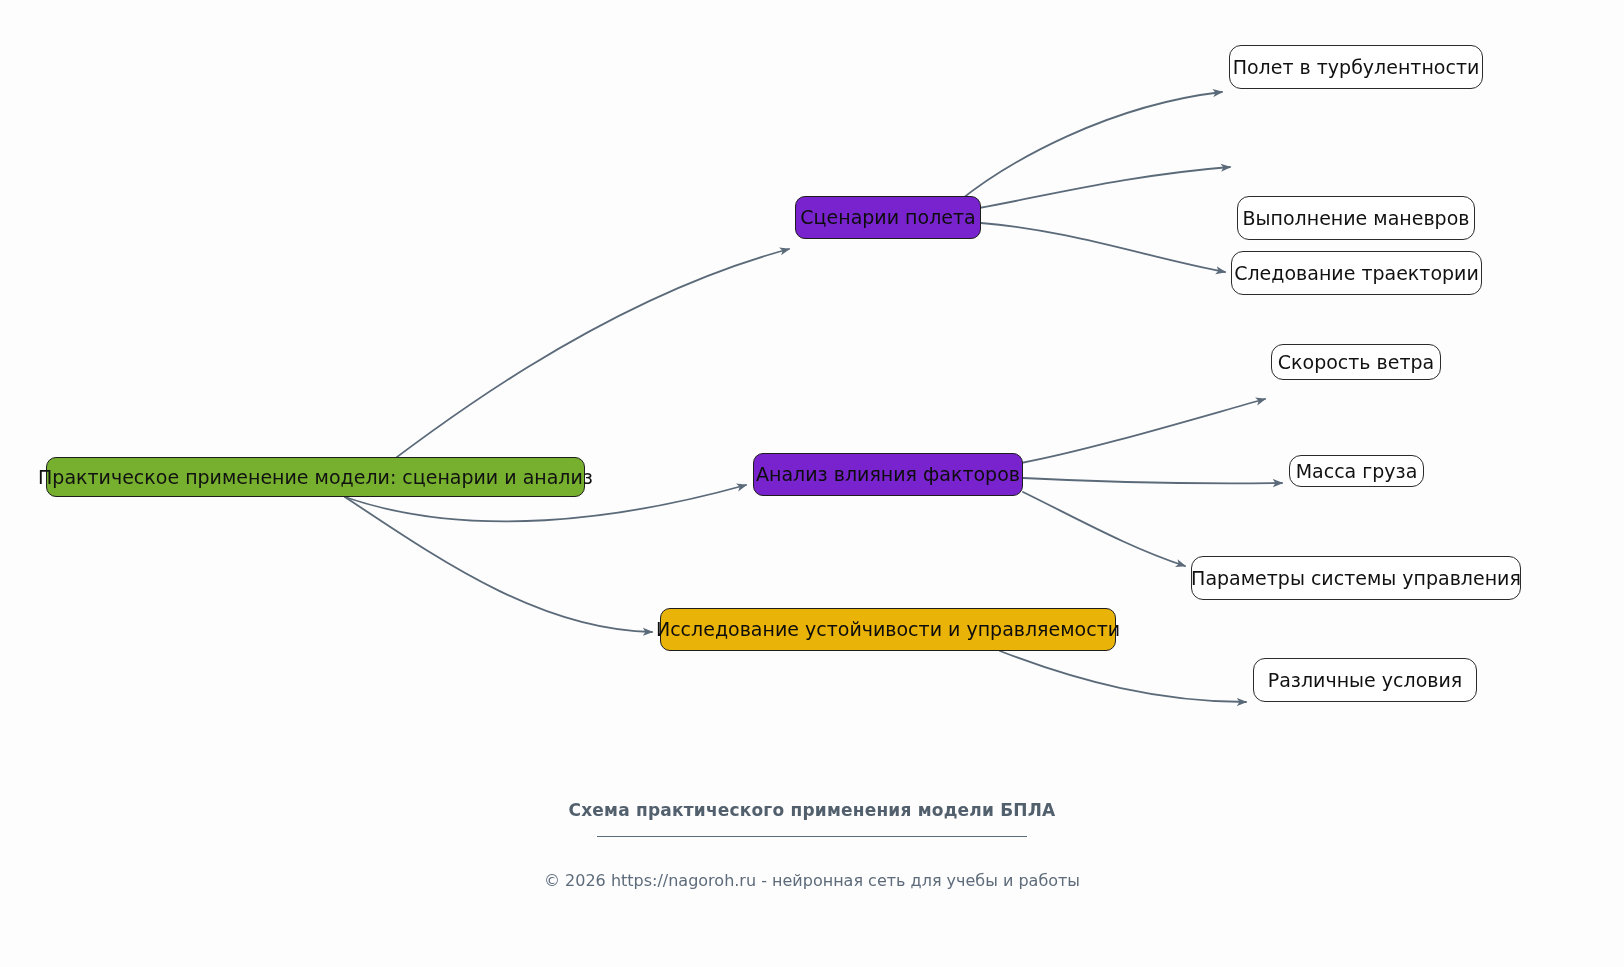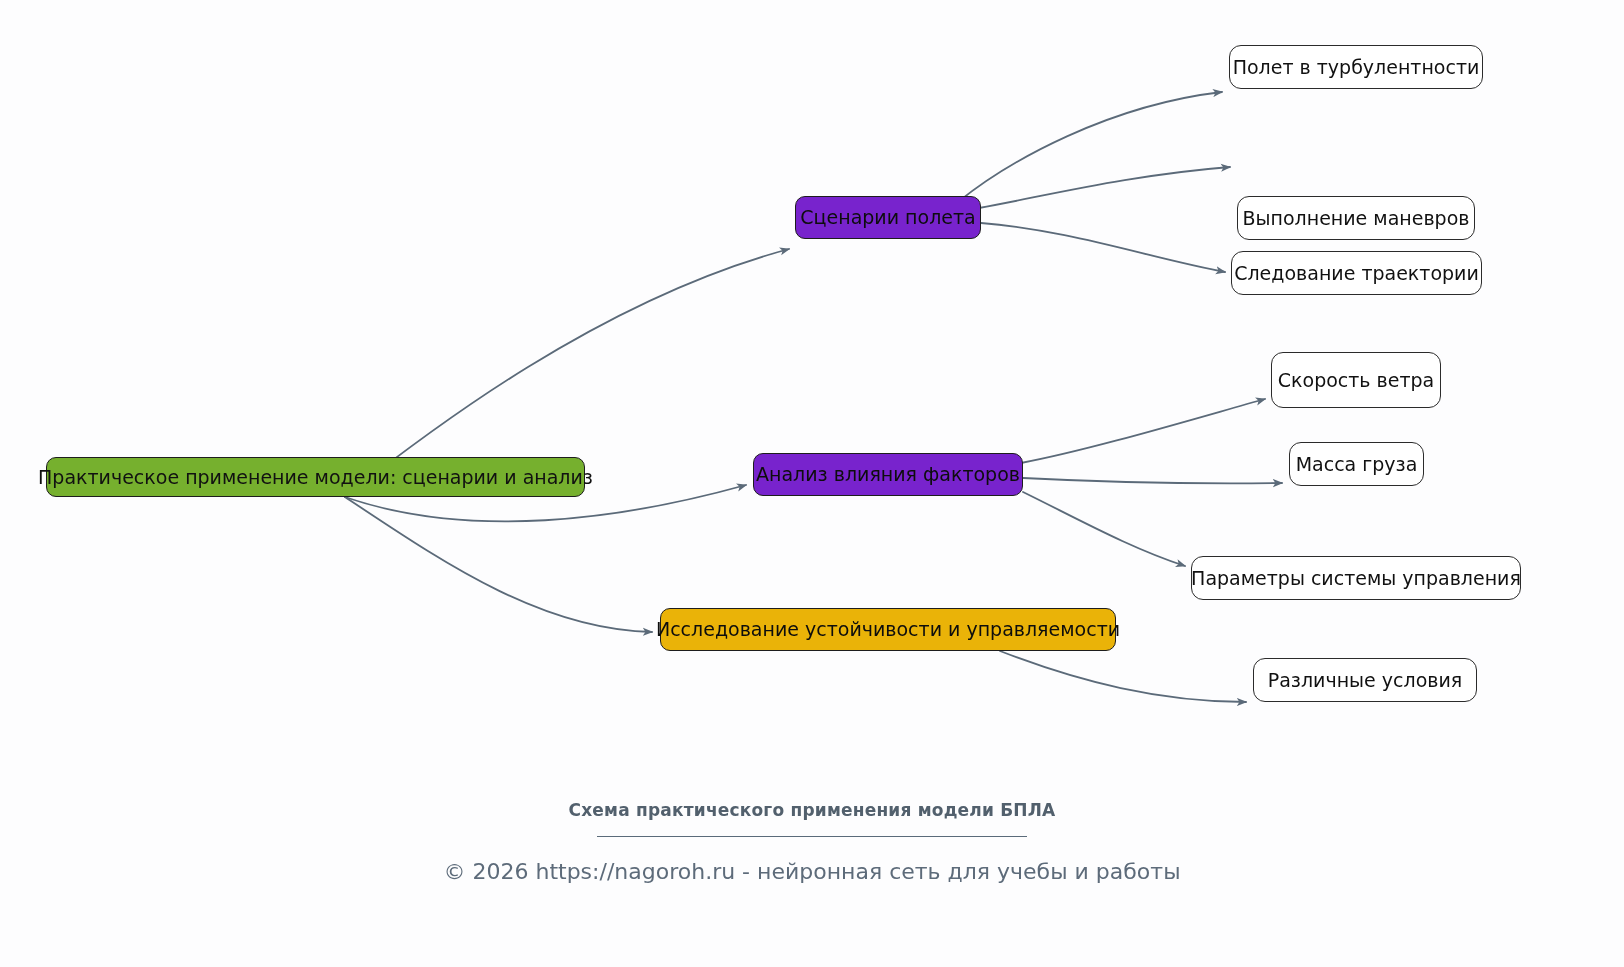--- a/index.html
+++ b/index.html
@@ -89,23 +89,23 @@
     padding: 14px 0 0 0;
   }
   #footer-rule {
     width: 430px;
     height: 0;
     margin: 14px auto 0 auto;
     border: 0;
     border-top: 1.5px solid #5b6b7a;
   }
   #footer-copyright {
-    font-size: 22px;
+    font-size: 16px;
     color: #5d6b7a;
-    margin: 0;
+    margin: 12px;
     padding: 22px 0 0 0;
   }
 </style>
 </head>
 <body style="background: rgb(253, 253, 254);">
 
 <div id="canvas">
 
   <svg id="edges" viewBox="0 0 1624 967" xmlns="http://www.w3.org/2000/svg">
     <defs>
@@ -139,24 +139,24 @@
       </div>
       <div class="node node-leaf" style="left: 1237px; top: 148px; width: 238px; height: 44px; margin-top: 48px;">
         <span>Выполнение маневров</span>
       </div>
       <div class="node node-leaf" style="left: 1231px; top: 251px; width: 251px; height: 44px;">
         <span>Следование траектории</span>
       </div>
       <div class="node node-branch" style="left: 753px; top: 453px; width: 270px; height: 43px; background: rgb(120, 35, 205); color: rgb(13, 13, 13);">
         <span>Анализ влияния факторов</span>
       </div>
-      <div class="node node-leaf" style="left: 1271px; top: 352px; width: 170px; height: 56px;">
+      <div class="node node-leaf" style="left: 1271px; top: 344px; width: 170px; height: 36px;">
         <span>Скорость ветра</span>
       </div>
-      <div class="node node-leaf" style="left: 1289px; top: 442px; width: 135px; height: 44px;">
+      <div class="node node-leaf" style="left: 1289px; top: 455px; width: 135px; height: 32px;">
         <span>Масса груза</span>
       </div>
       <div class="node node-leaf" style="left: 1191px; top: 556px; width: 330px; height: 44px;">
         <span>Параметры системы управления</span>
       </div>
       <div class="node node-branch" style="left: 660px; top: 608px; width: 456px; height: 43px; background: #eab308; color: rgb(13, 13, 13);">
         <span>Исследование устойчивости и управляемости</span>
       </div>
       <div class="node node-leaf" style="left: 1253px; top: 658px; width: 224px; height: 44px;">
         <span>Различные условия</span>

